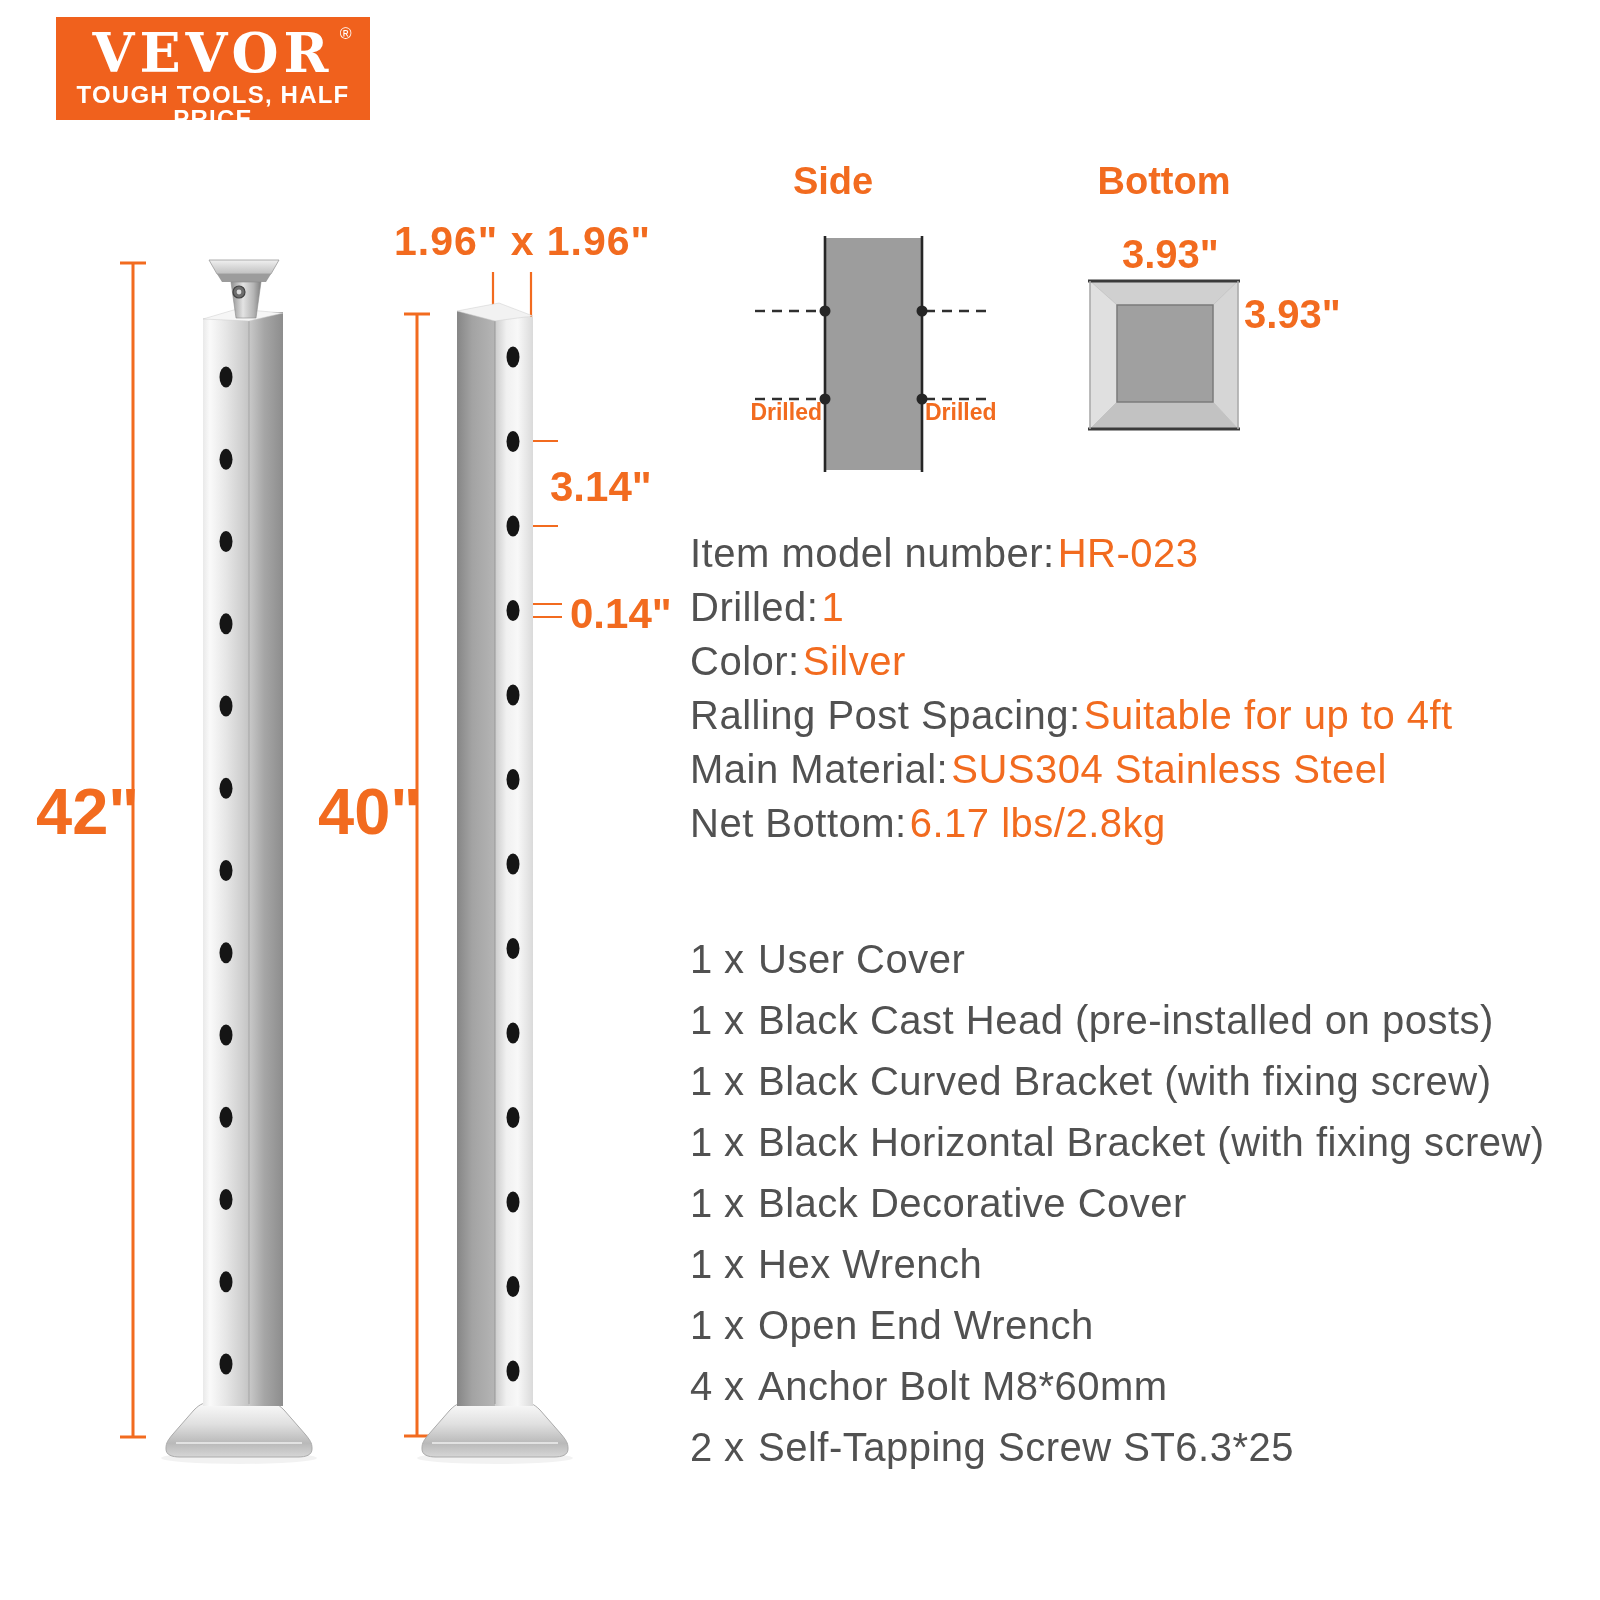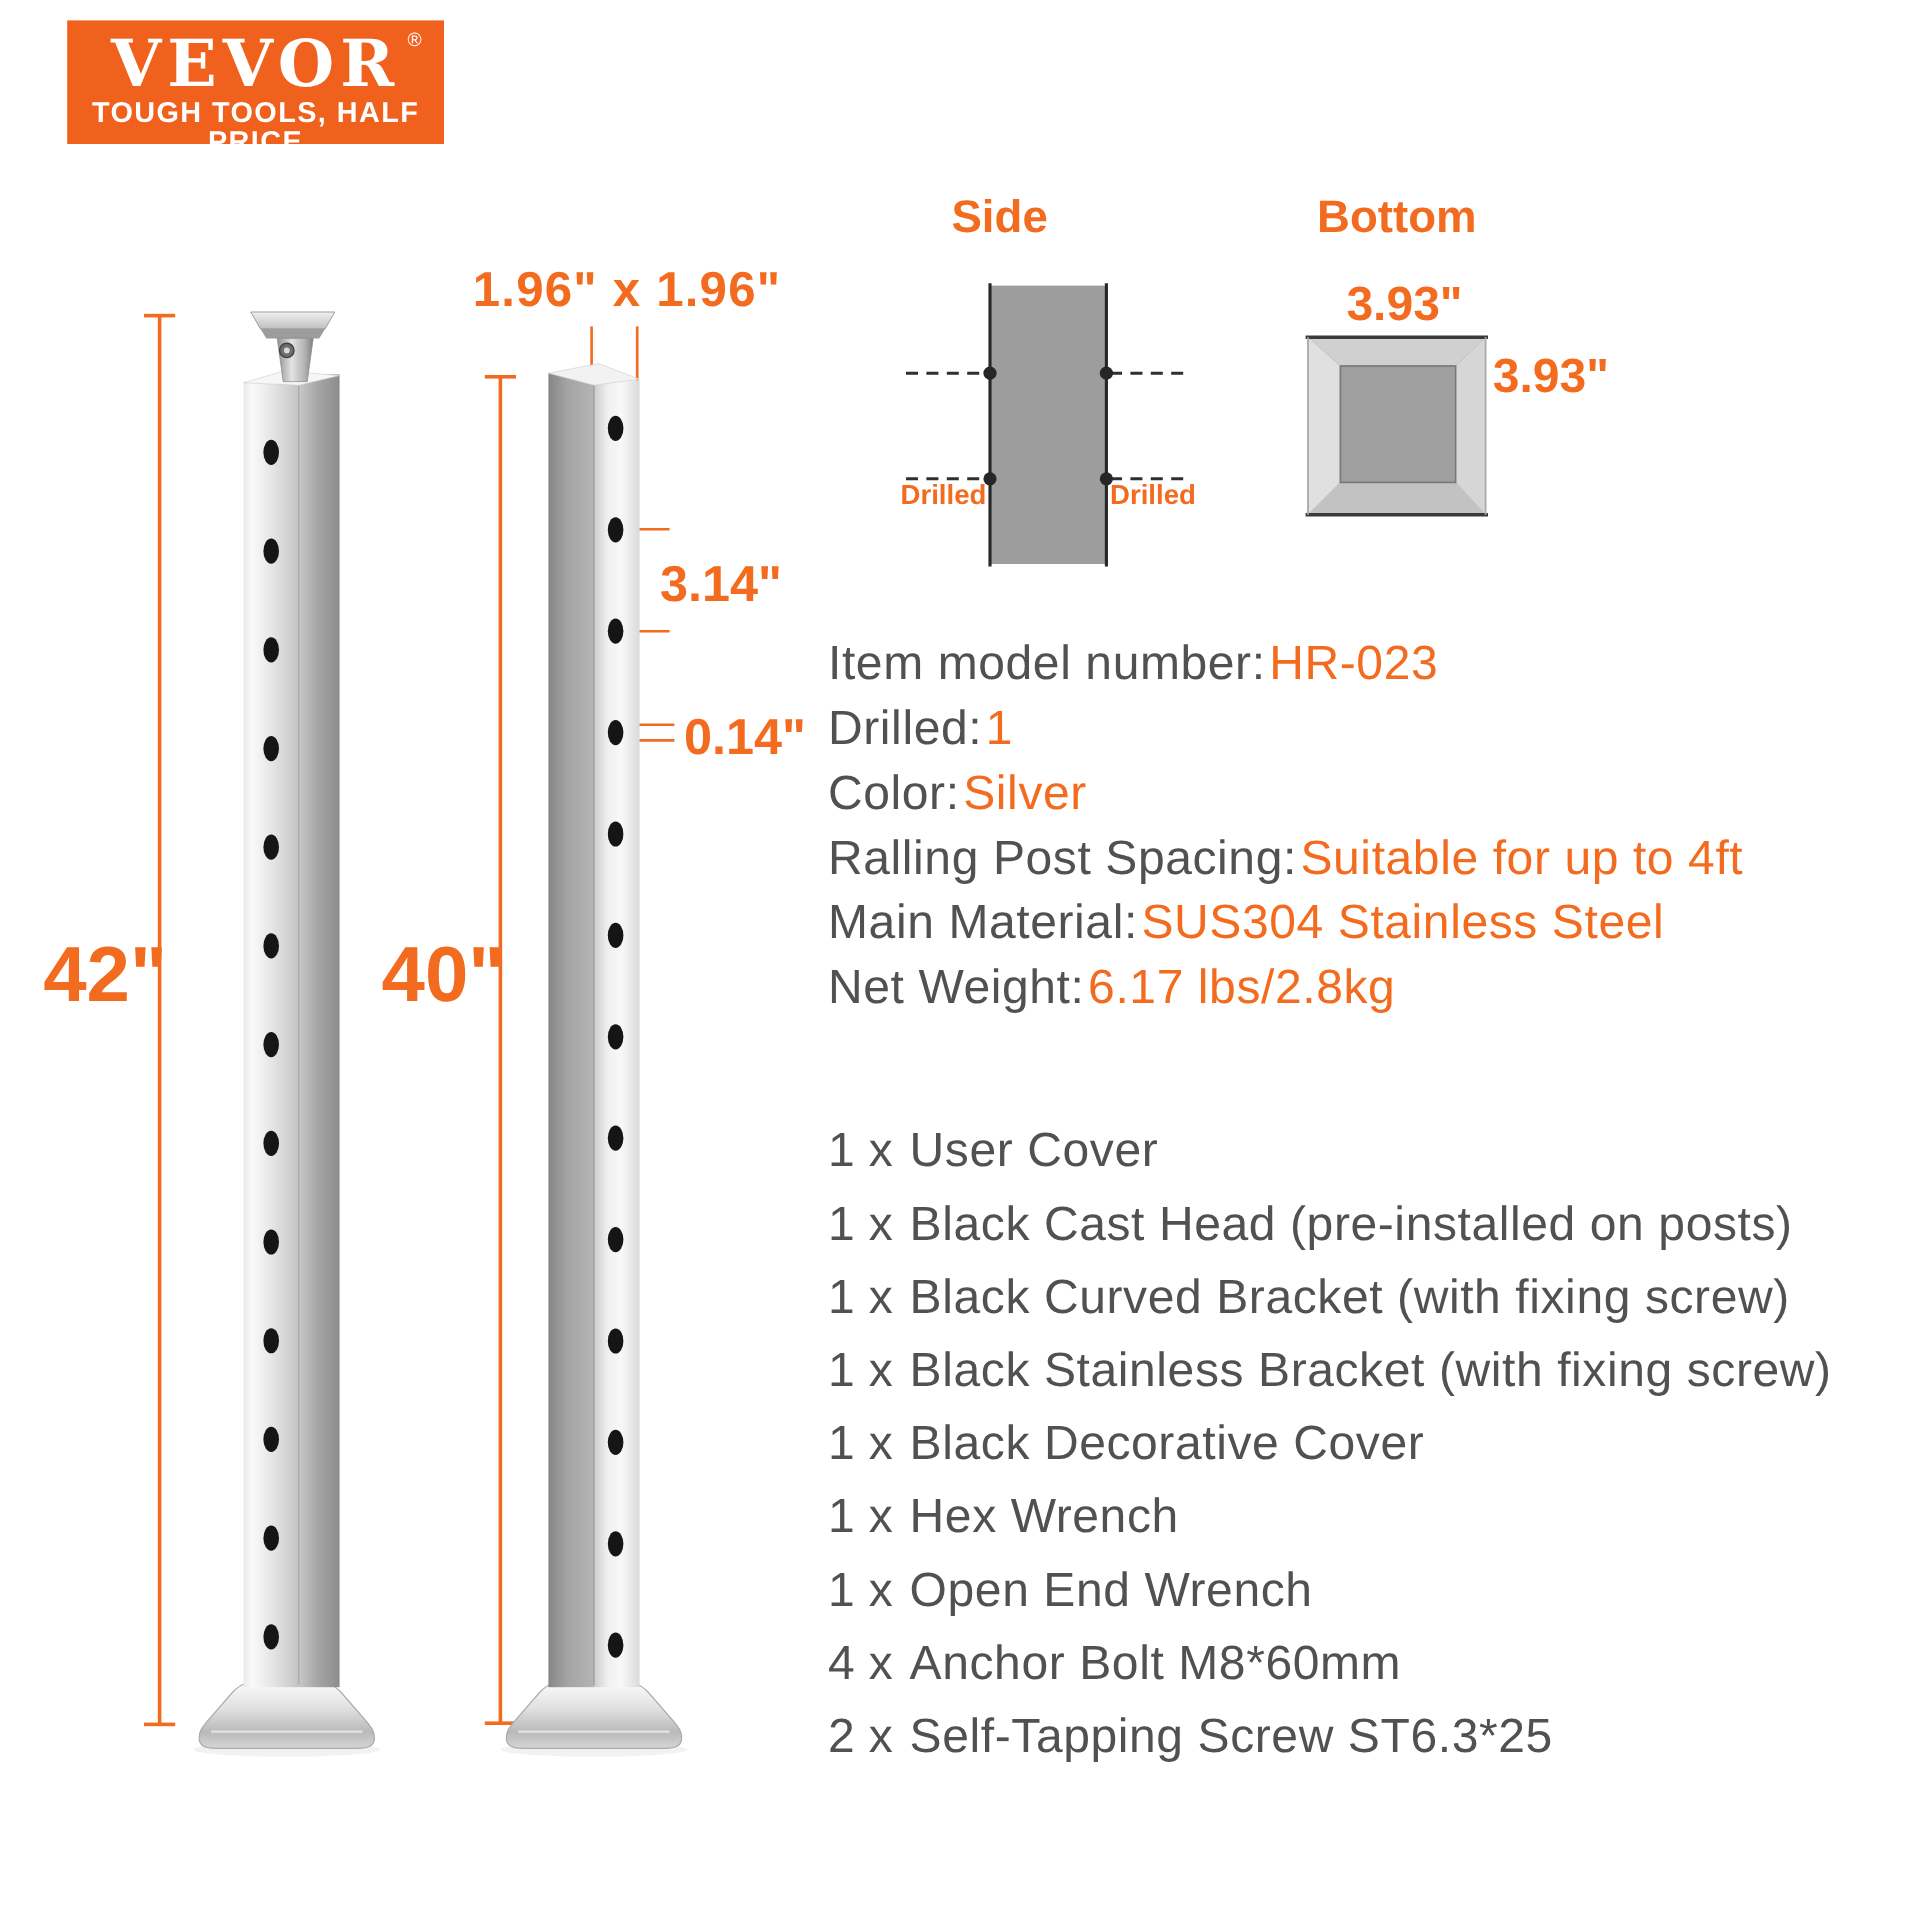--- a/index.html
+++ b/index.html
@@ -232,21 +232,21 @@
   <div class="dim" id="b393-right">3.93"</div>
   <div class="dim" id="drilled-left">Drilled</div>
   <div class="dim" id="drilled-right">Drilled</div>
 
   <div id="specs">
       <div class="spec-row"><span class="spec-label">Item model number:</span><span class="spec-value">HR-023</span></div>
       <div class="spec-row"><span class="spec-label">Drilled:</span><span class="spec-value">1</span></div>
       <div class="spec-row"><span class="spec-label">Color:</span><span class="spec-value">Silver</span></div>
       <div class="spec-row"><span class="spec-label">Ralling Post Spacing:</span><span class="spec-value">Suitable for up to 4ft</span></div>
       <div class="spec-row"><span class="spec-label">Main Material:</span><span class="spec-value">SUS304 Stainless Steel</span></div>
-      <div class="spec-row"><span class="spec-label">Net Weight:</span><span class="spec-value">6.17 lbs/2.8kg</span></div>
+      <div class="spec-row"><span class="spec-label">Net Bottom:</span><span class="spec-value">6.17 lbs/2.8kg</span></div>
     </div>
 
   <div id="pkg">
       <div class="pkg-row">
         <span class="pkg-qty">1</span>
         <span class="pkg-sep">x</span>
         <span class="pkg-name">User Cover</span>
       </div>
       <div class="pkg-row">
         <span class="pkg-qty">1</span>
@@ -254,21 +254,21 @@
         <span class="pkg-name">Black Cast Head (pre-installed on posts)</span>
       </div>
       <div class="pkg-row">
         <span class="pkg-qty">1</span>
         <span class="pkg-sep">x</span>
         <span class="pkg-name">Black Curved Bracket (with fixing screw)</span>
       </div>
       <div class="pkg-row">
         <span class="pkg-qty">1</span>
         <span class="pkg-sep">x</span>
-        <span class="pkg-name">Black Stainless Bracket (with fixing screw)</span>
+        <span class="pkg-name">Black Horizontal Bracket (with fixing screw)</span>
       </div>
       <div class="pkg-row">
         <span class="pkg-qty">1</span>
         <span class="pkg-sep">x</span>
         <span class="pkg-name">Black Decorative Cover</span>
       </div>
       <div class="pkg-row">
         <span class="pkg-qty">1</span>
         <span class="pkg-sep">x</span>
         <span class="pkg-name">Hex Wrench</span>

